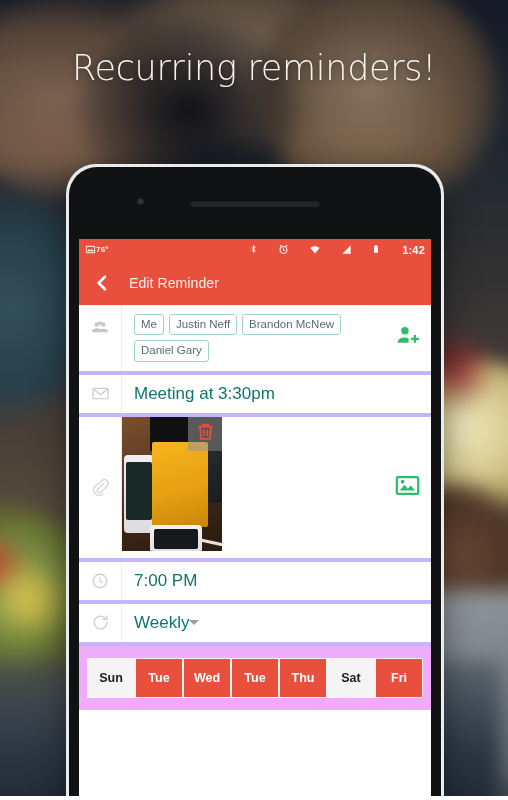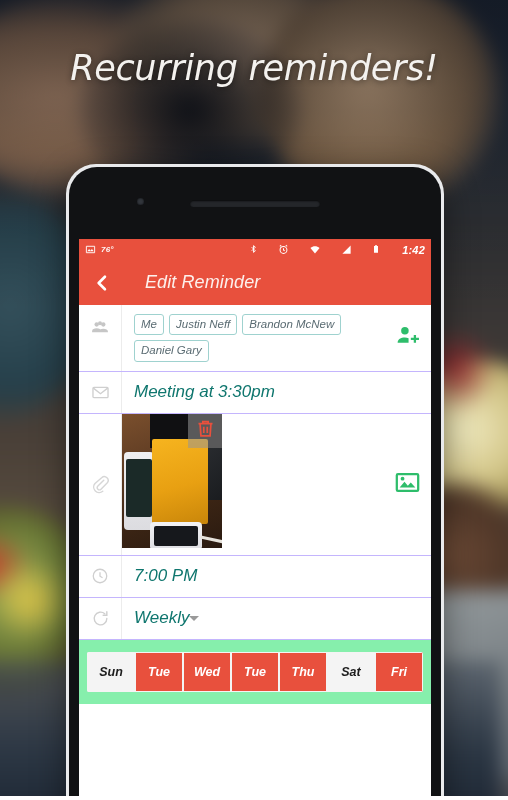--- a/index.html
+++ b/index.html
@@ -11,21 +11,20 @@
     font-family: "Liberation Sans", sans-serif;
   }
 
   
   .stage {
     position: relative;
     width: 508px;
     height: 796px;
     overflow: hidden;
     background: #141a24;
-    font-style: italic;
   }
   .bg {
     position: absolute;
     inset: -40px;
     filter: blur(9px) saturate(1.05);
   }
   .bg-base {
     position: absolute; inset: 0;
     background:
       linear-gradient(180deg, #1b2330 0%, #222b38 16%, #2c2e32 30%, #4a4038 55%, #6a5c4c 78%, #3d4450 100%);
@@ -134,54 +133,53 @@
 
   
   .statusbar {
     height: 21px;
     background: #e8503d;
     display: flex;
     align-items: center;
     padding: 0 6px;
     color: #ffffff;
   }
-  .sb-left { display: flex; align-items: center; gap: 5px; }
+  .sb-left { display: flex; align-items: center; }
   .sb-right { margin-left: auto; display: flex; align-items: center; gap: 20px; }
   .sb-temp { font-size: 8px; font-weight: bold; letter-spacing: 0.2px; opacity: 0.95; }
   .sb-time { font-size: 11px; font-weight: bold; letter-spacing: 0.2px; padding-left: 2px; }
   .sb-ico { display: block; }
 
   
   .appbar {
     height: 45px;
     background: #e8503d;
     display: flex;
     align-items: center;
     padding: 0 12px;
     color: #ffffff;
   }
   .back-chevron {
     width: 22px; height: 22px;
     display: flex; align-items: center; justify-content: center;
     margin-right: 16px;
   }
   .appbar-title {
-    font-size: 18px;
+    font-size: 14px;
     font-weight: normal;
     letter-spacing: 0.1px;
     color: #fdf0ec;
-    margin-left: 16px;
   }
 
   
   .form { background: #fff; }
   .row {
     display: flex;
     align-items: stretch;
-    border-bottom: 1px solid #c4b5fd;
+    border-bottom: 4px solid #c4b5fd;
     min-height: 42px;
   }
   .row-ico {
     width: 42px;
     flex: 0 0 42px;
     display: flex;
     align-items: center;
     justify-content: center;
     color: #bdbdbd;
   }
@@ -270,21 +268,21 @@
   .select-row .row-main { justify-content: flex-start; }
   .caret {
     width: 0; height: 0;
     border-left: 5px solid transparent;
     border-right: 5px solid transparent;
     border-top: 5px solid #9a9a9a;
     margin-right: 6px;
   }
 
   
-  .days-wrap { padding: 12px 8px; background: #86efac; }
+  .days-wrap { padding: 12px 8px; background: #f0abfc; }
   .days {
     display: flex;
     background: #f4f4f4;
     border-radius: 2px;
     overflow: hidden;
   }
   .day {
     flex: 1;
     text-align: center;
     padding: 13px 0;

